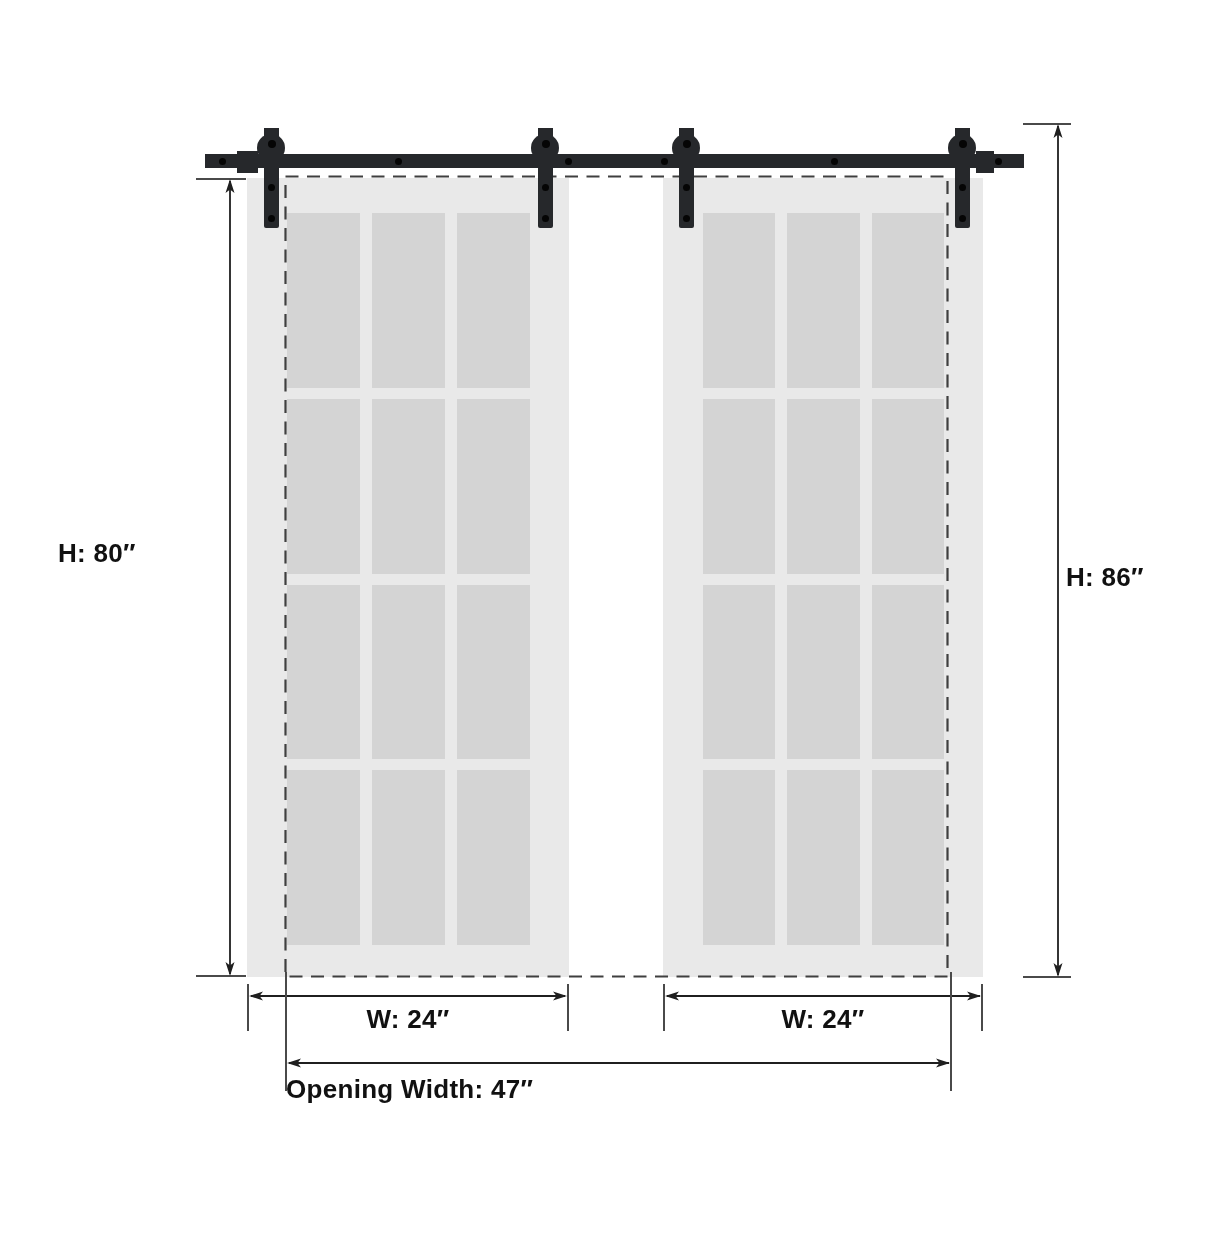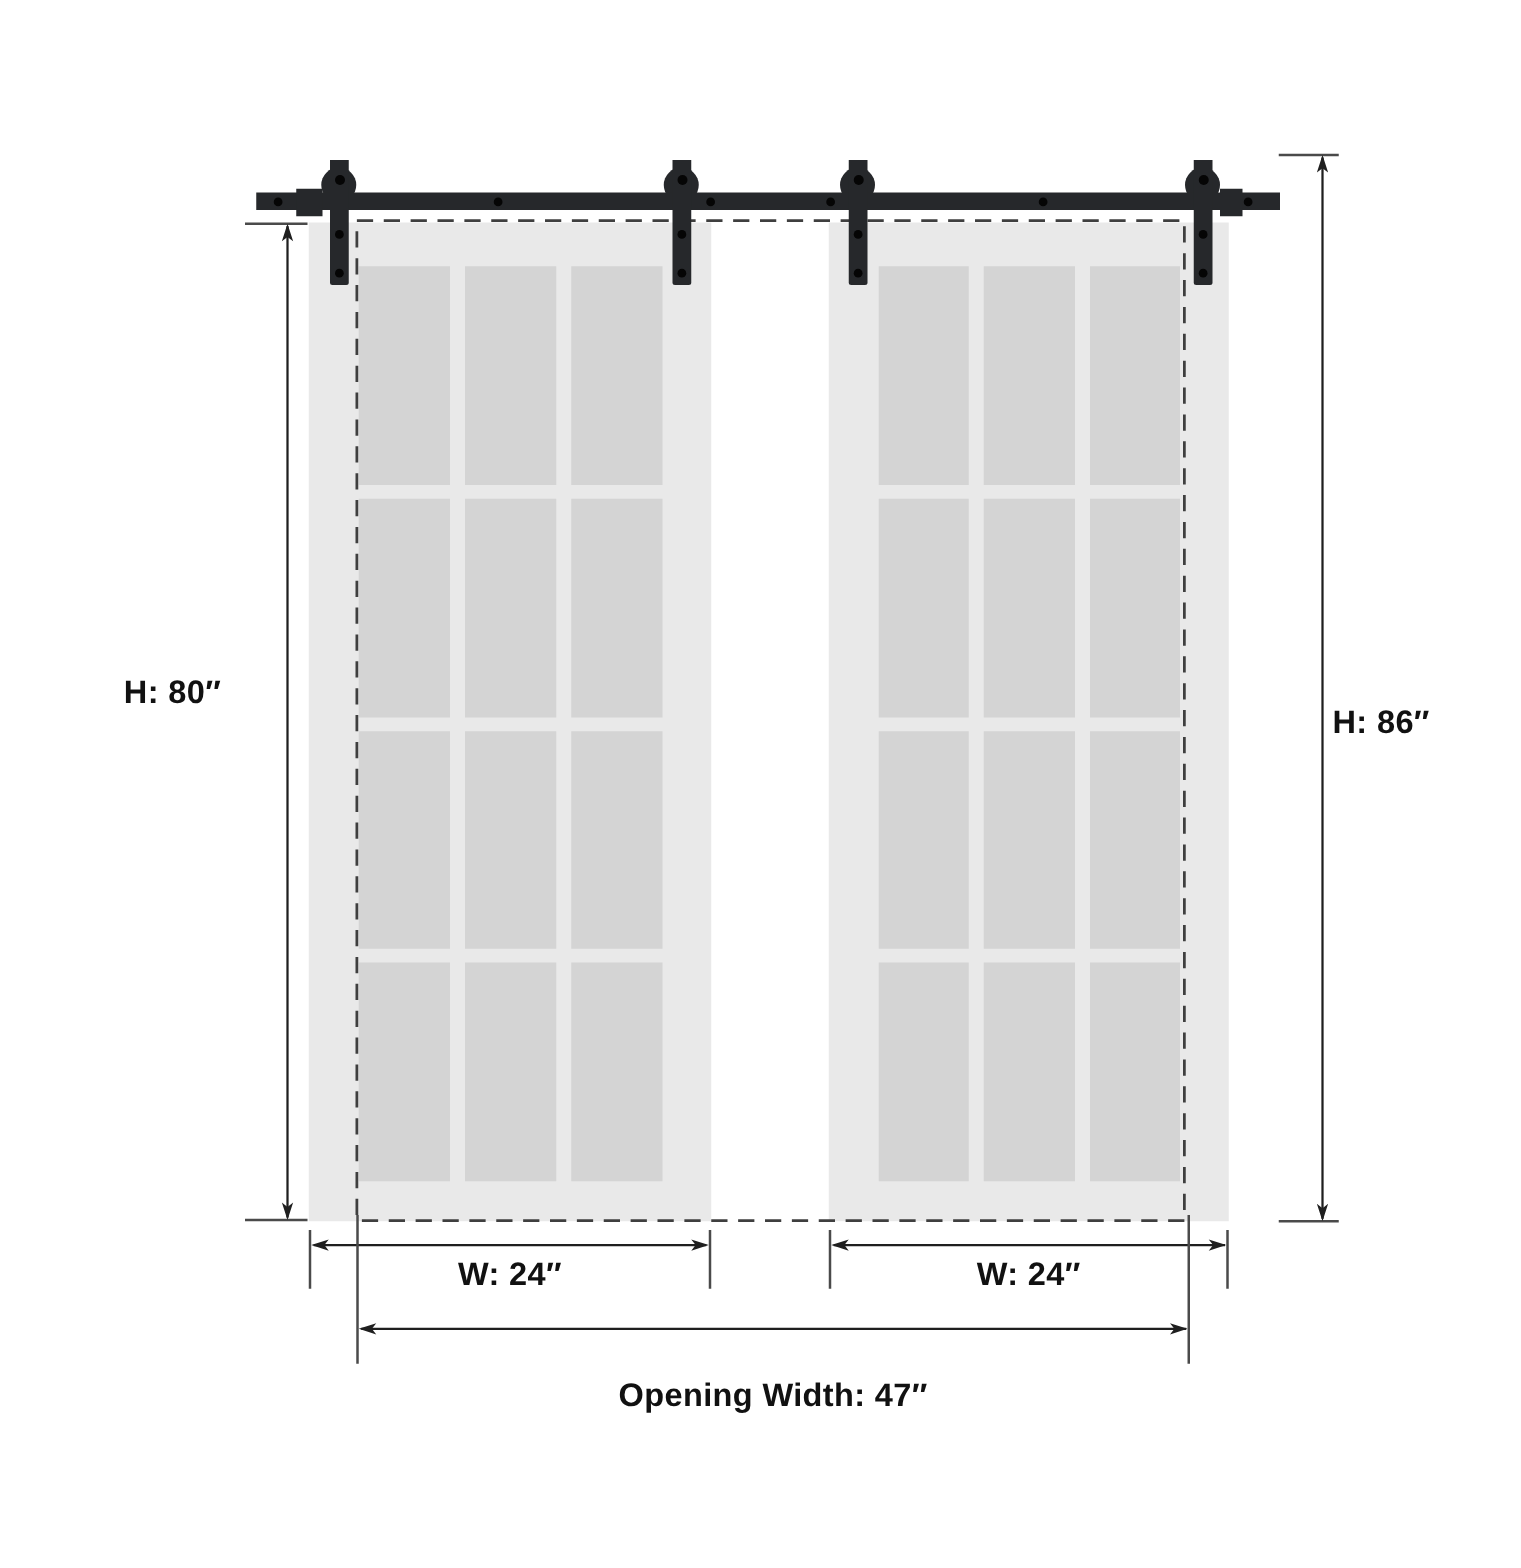--- a/index.html
+++ b/index.html
@@ -37,25 +37,25 @@
   .strap{position:absolute; left:6.5px; top:0; width:15px; height:100px; background:var(--hw); z-index:4; border-radius:0 0 2px 2px;}
   .hub{position:absolute; left:10.5px; top:11.5px; width:8px; height:8px; border-radius:50%; background:#050505; z-index:5;}
   .bolt{position:absolute; left:10.5px; width:7px; height:7px; border-radius:50%; background:#050505; z-index:5;}
   .bolt-1{top:56px;} .bolt-2{top:87px;}
   .screw{position:absolute; top:158px; width:7px; height:7px; border-radius:50%; background:#050505; z-index:5;}
   
   .dim-label{
     position:absolute; color:var(--txt); font-weight:bold; font-size:26px;
     line-height:30px; white-space:nowrap; z-index:6; letter-spacing:.3px;
   }
-  .lbl-h80{left:58px; top:538px; width:160px; text-align:center;}
+  .lbl-h80{left:58px; top:538px; width:160px; text-align:left;}
   .lbl-h86{left:1066px; top:562px; width:160px; text-align:left;}
   .lbl-w24l{left:248px; top:1004px; width:320px; text-align:center;}
   .lbl-w24r{left:663px; top:1004px; width:320px; text-align:center;}
-  .lbl-ow{left:286px; top:1074px; width:665px; text-align:center;margin-top:27px;}
+  .lbl-ow{left:286px; top:1074px; width:665px; }
 </style>
 </head>
 <body>
 
 <div class="diagram">
 
   <div class="door door-left">
     <div class="lites">
         <div class="pane"></div>
         <div class="pane"></div>

